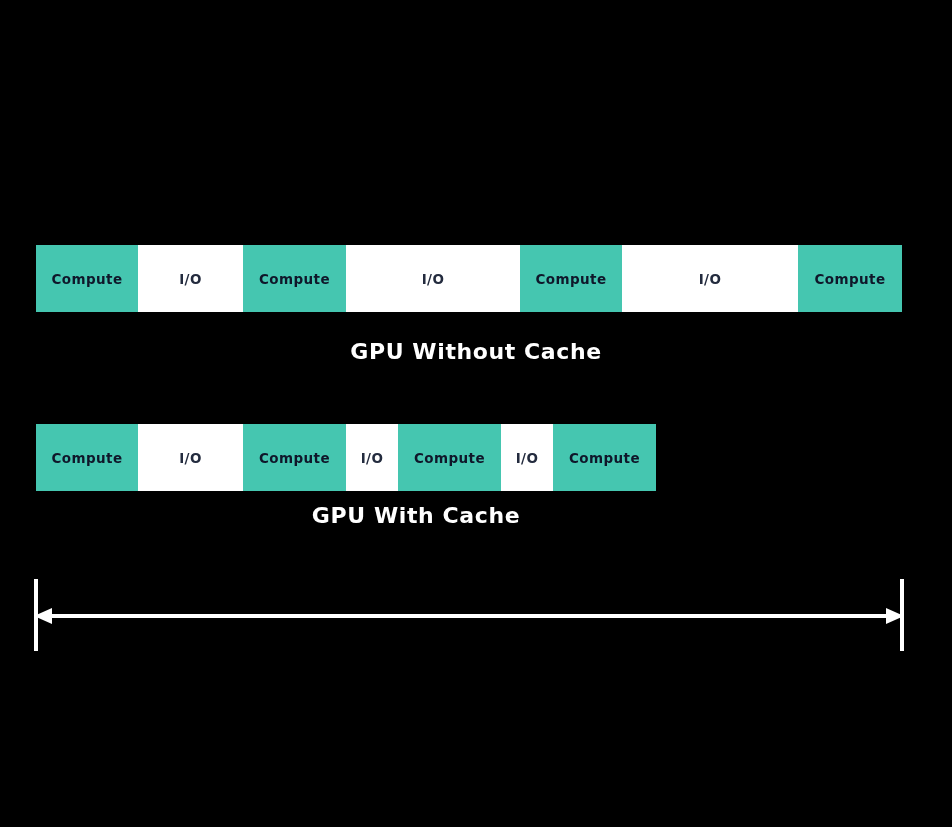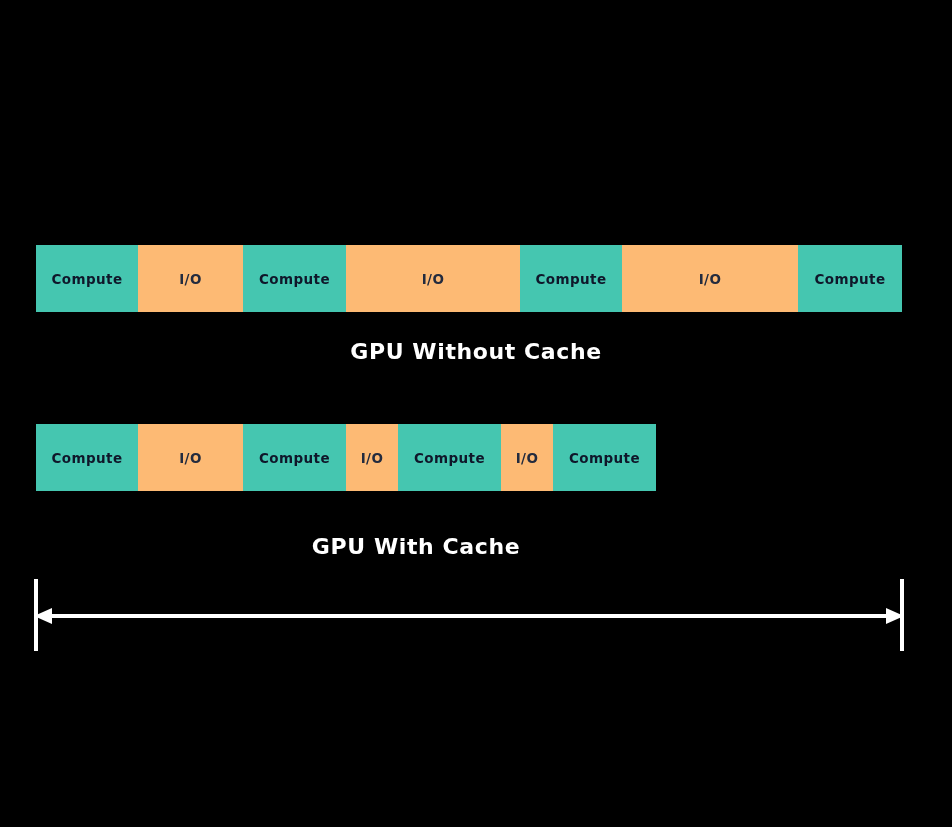--- a/index.html
+++ b/index.html
@@ -14,30 +14,30 @@
   .bar{position:absolute;display:flex;height:67px;}
   #bar-without{left:36px;top:245px;}
   #bar-with{left:36px;top:424px;}
 
   .seg{
     display:flex;align-items:center;justify-content:center;
     font-size:13.5px;font-weight:700;letter-spacing:.4px;
     box-sizing:border-box;overflow:hidden;white-space:nowrap;
   }
   .seg.compute{background:#45c6b0;color:#0f172a;}
-  .seg.io{background:#fdba74;color:#232b3e;}
+  .seg.io{background:#ffffff;color:#232b3e;}
 
   
   .caption{
     position:absolute;text-align:center;
     font-size:22px;font-weight:700;color:#ffffff;letter-spacing:.6px;
     white-space:nowrap;
   }
   #caption-without{left:0;top:339px;width:952px;}
-  #caption-with{left:0;top:534px;width:832px;}
+  #caption-with{left:0;top:503px;width:832px;}
 
   
   .measure{position:absolute;left:0;top:575px;width:952px;height:80px;}
   .measure svg{display:block;}
 </style>
 </head>
 <body>
 
 <div class="canvas">
 

